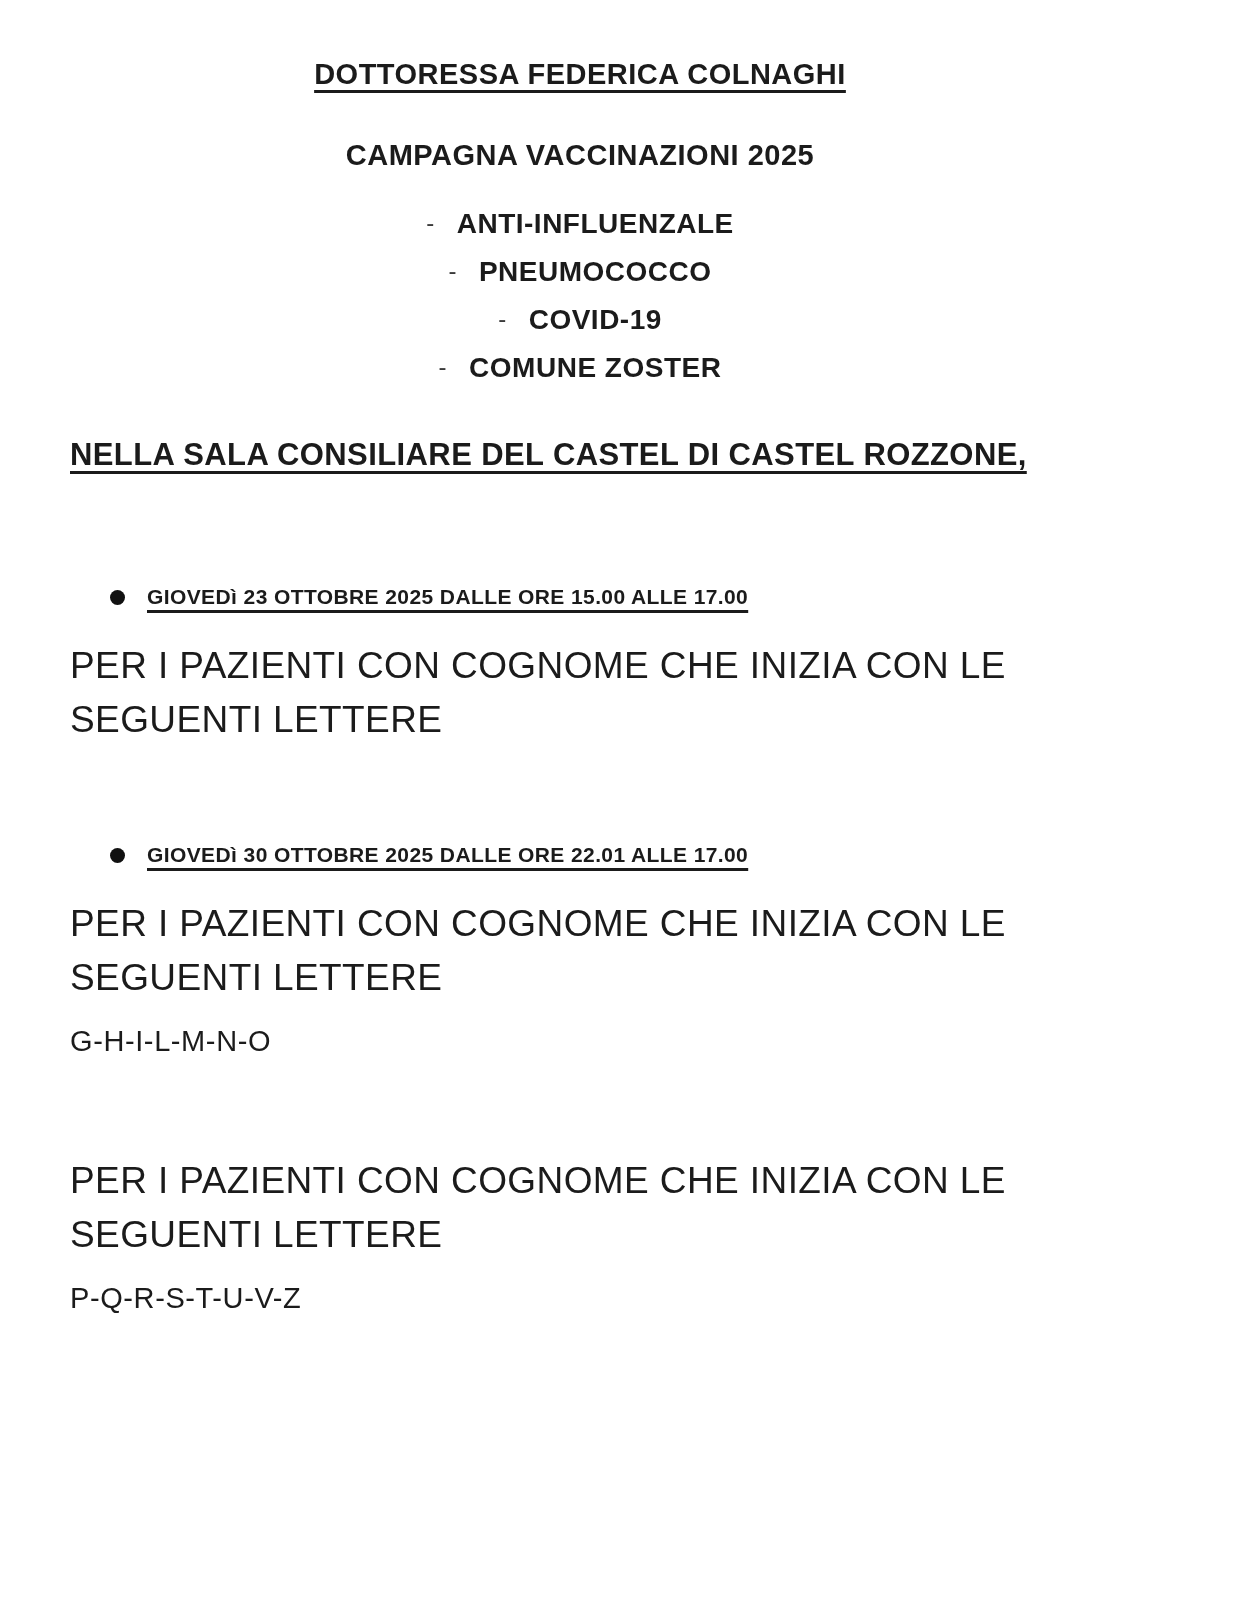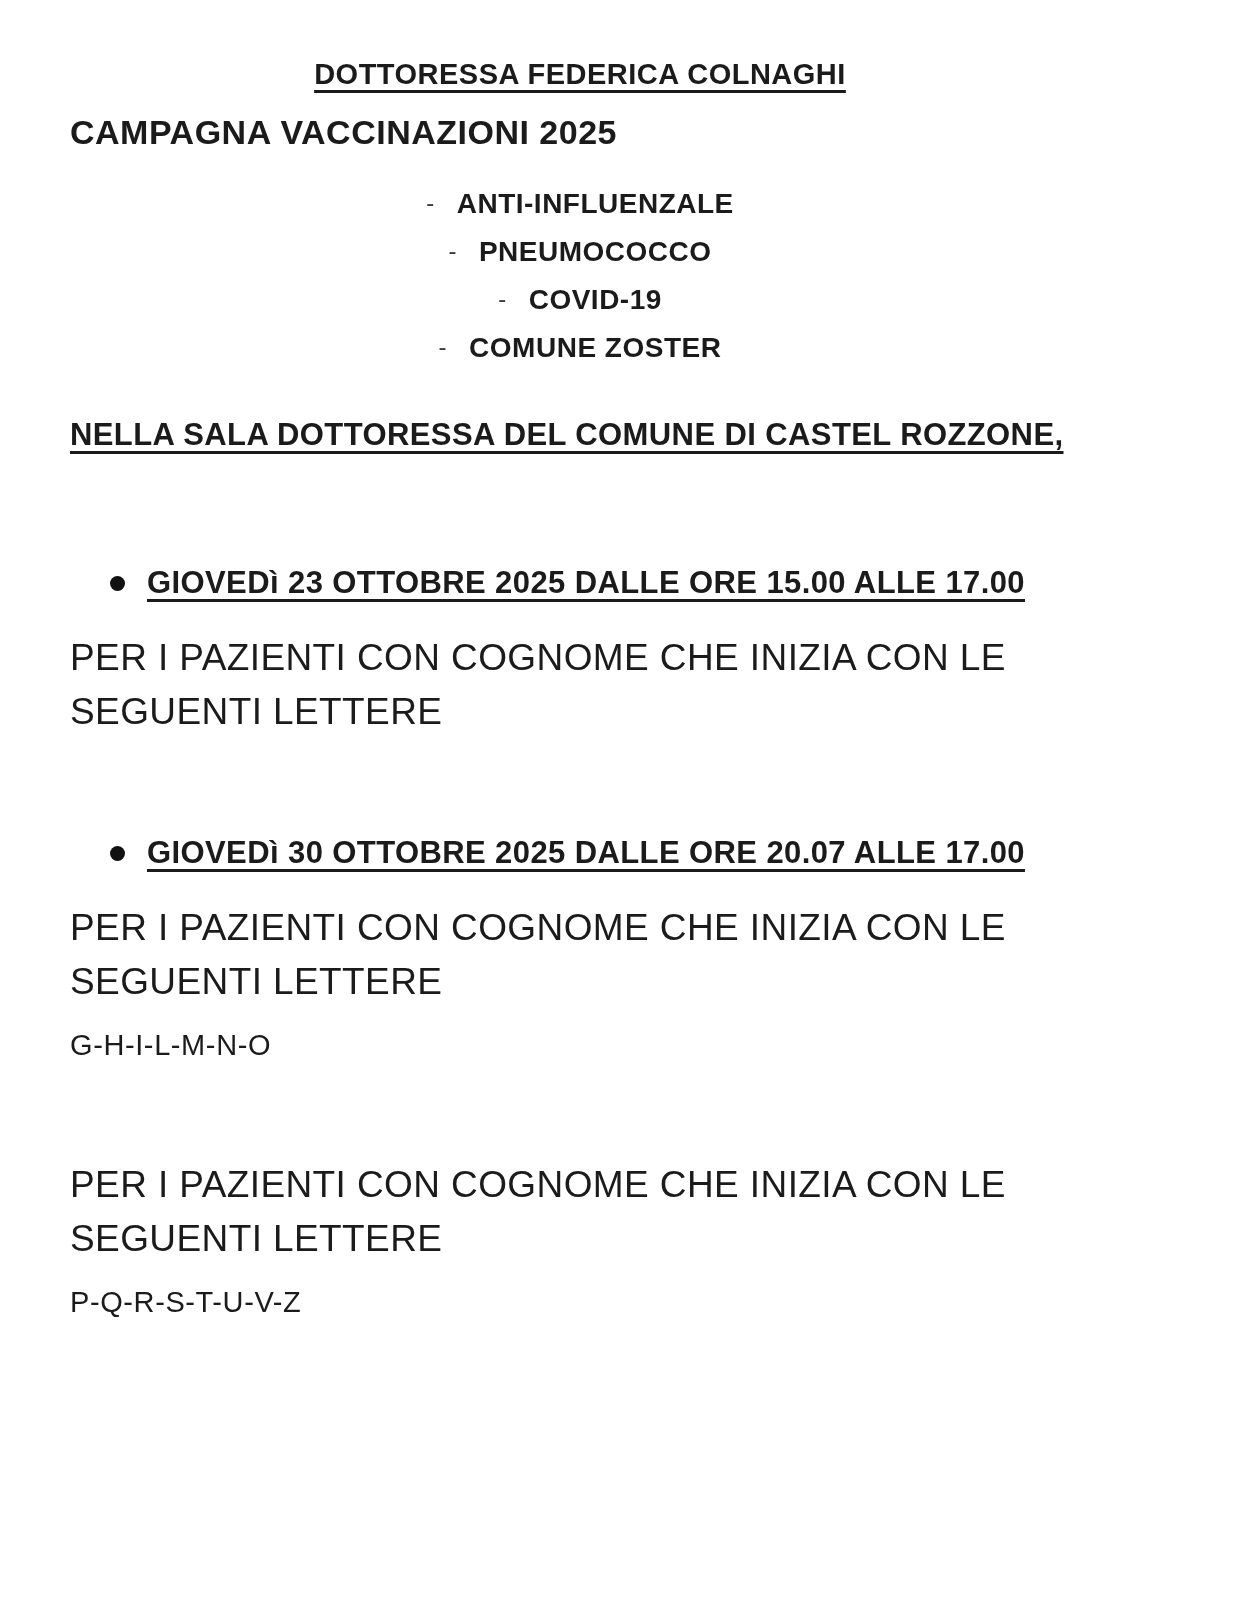--- a/index.html
+++ b/index.html
@@ -24,23 +24,23 @@
     text-align: center;
     font-size: 29px;
     font-weight: 700;
     letter-spacing: 0.5px;
     text-decoration: underline;
     text-decoration-thickness: 2.5px;
     text-underline-offset: 6px;
   }
 
   .doc-subtitle {
-    margin: 22px 0 0 0;
-    text-align: left;
-    font-size: 34px;
+    margin: 48px 0 0 0;
+    text-align: center;
+    font-size: 29px;
     font-weight: 700;
     letter-spacing: 0.5px;
   }
 
   .vaccine-list {
     margin-top: 28px;
     text-align: center;
   }
   .vaccine-item {
     line-height: 47px;
@@ -80,21 +80,21 @@
   }
   .bullet {
     width: 15px;
     height: 15px;
     border-radius: 50%;
     background: #111;
     flex: 0 0 auto;
     margin-right: 22px;
   }
   .session-heading {
-    font-size: 31px;
+    font-size: 21px;
     font-weight: 700;
     letter-spacing: 0.4px;
     text-decoration: underline;
     text-decoration-thickness: 3px;
     text-underline-offset: 6px;
   }
 
   .session-desc {
     margin: 30px 0 0 0;
     font-size: 37px;
@@ -129,35 +129,35 @@
     </div>
     <div class="vaccine-item">
       <span class="dash">-</span><span class="vaccine-label">COVID-19</span>
     </div>
     <div class="vaccine-item">
       <span class="dash">-</span><span class="vaccine-label">COMUNE ZOSTER</span>
     </div>
   </div>
 
   <div class="location">
-    <div class="loc-line">NELLA SALA DOTTORESSA DEL COMUNE DI CASTEL ROZZONE,</div>
+    <div class="loc-line">NELLA SALA CONSILIARE DEL CASTEL DI CASTEL ROZZONE,</div>
   </div>
 
   <div class="session first">
     <div class="session-heading-row">
       <span class="bullet"></span>
       <span class="session-heading">GIOVEDì 23 OTTOBRE 2025 DALLE ORE 15.00 ALLE 17.00</span>
     </div>
     <p class="session-desc">PER I PAZIENTI CON COGNOME CHE INIZIA CON LE SEGUENTI LETTERE</p>
   </div>
 
   <div class="session">
     <div class="session-heading-row">
       <span class="bullet"></span>
-      <span class="session-heading">GIOVEDì 30 OTTOBRE 2025 DALLE ORE 20.07 ALLE 17.00</span>
+      <span class="session-heading">GIOVEDì 30 OTTOBRE 2025 DALLE ORE 22.01 ALLE 17.00</span>
     </div>
     <p class="session-desc">PER I PAZIENTI CON COGNOME CHE INIZIA CON LE SEGUENTI LETTERE</p>
     <p class="session-letters">G-H-I-L-M-N-O</p>
   </div>
 
   <div class="session">
     <p class="session-desc">PER I PAZIENTI CON COGNOME CHE INIZIA CON LE SEGUENTI LETTERE</p>
     <p class="session-letters">P-Q-R-S-T-U-V-Z</p>
   </div>
 

